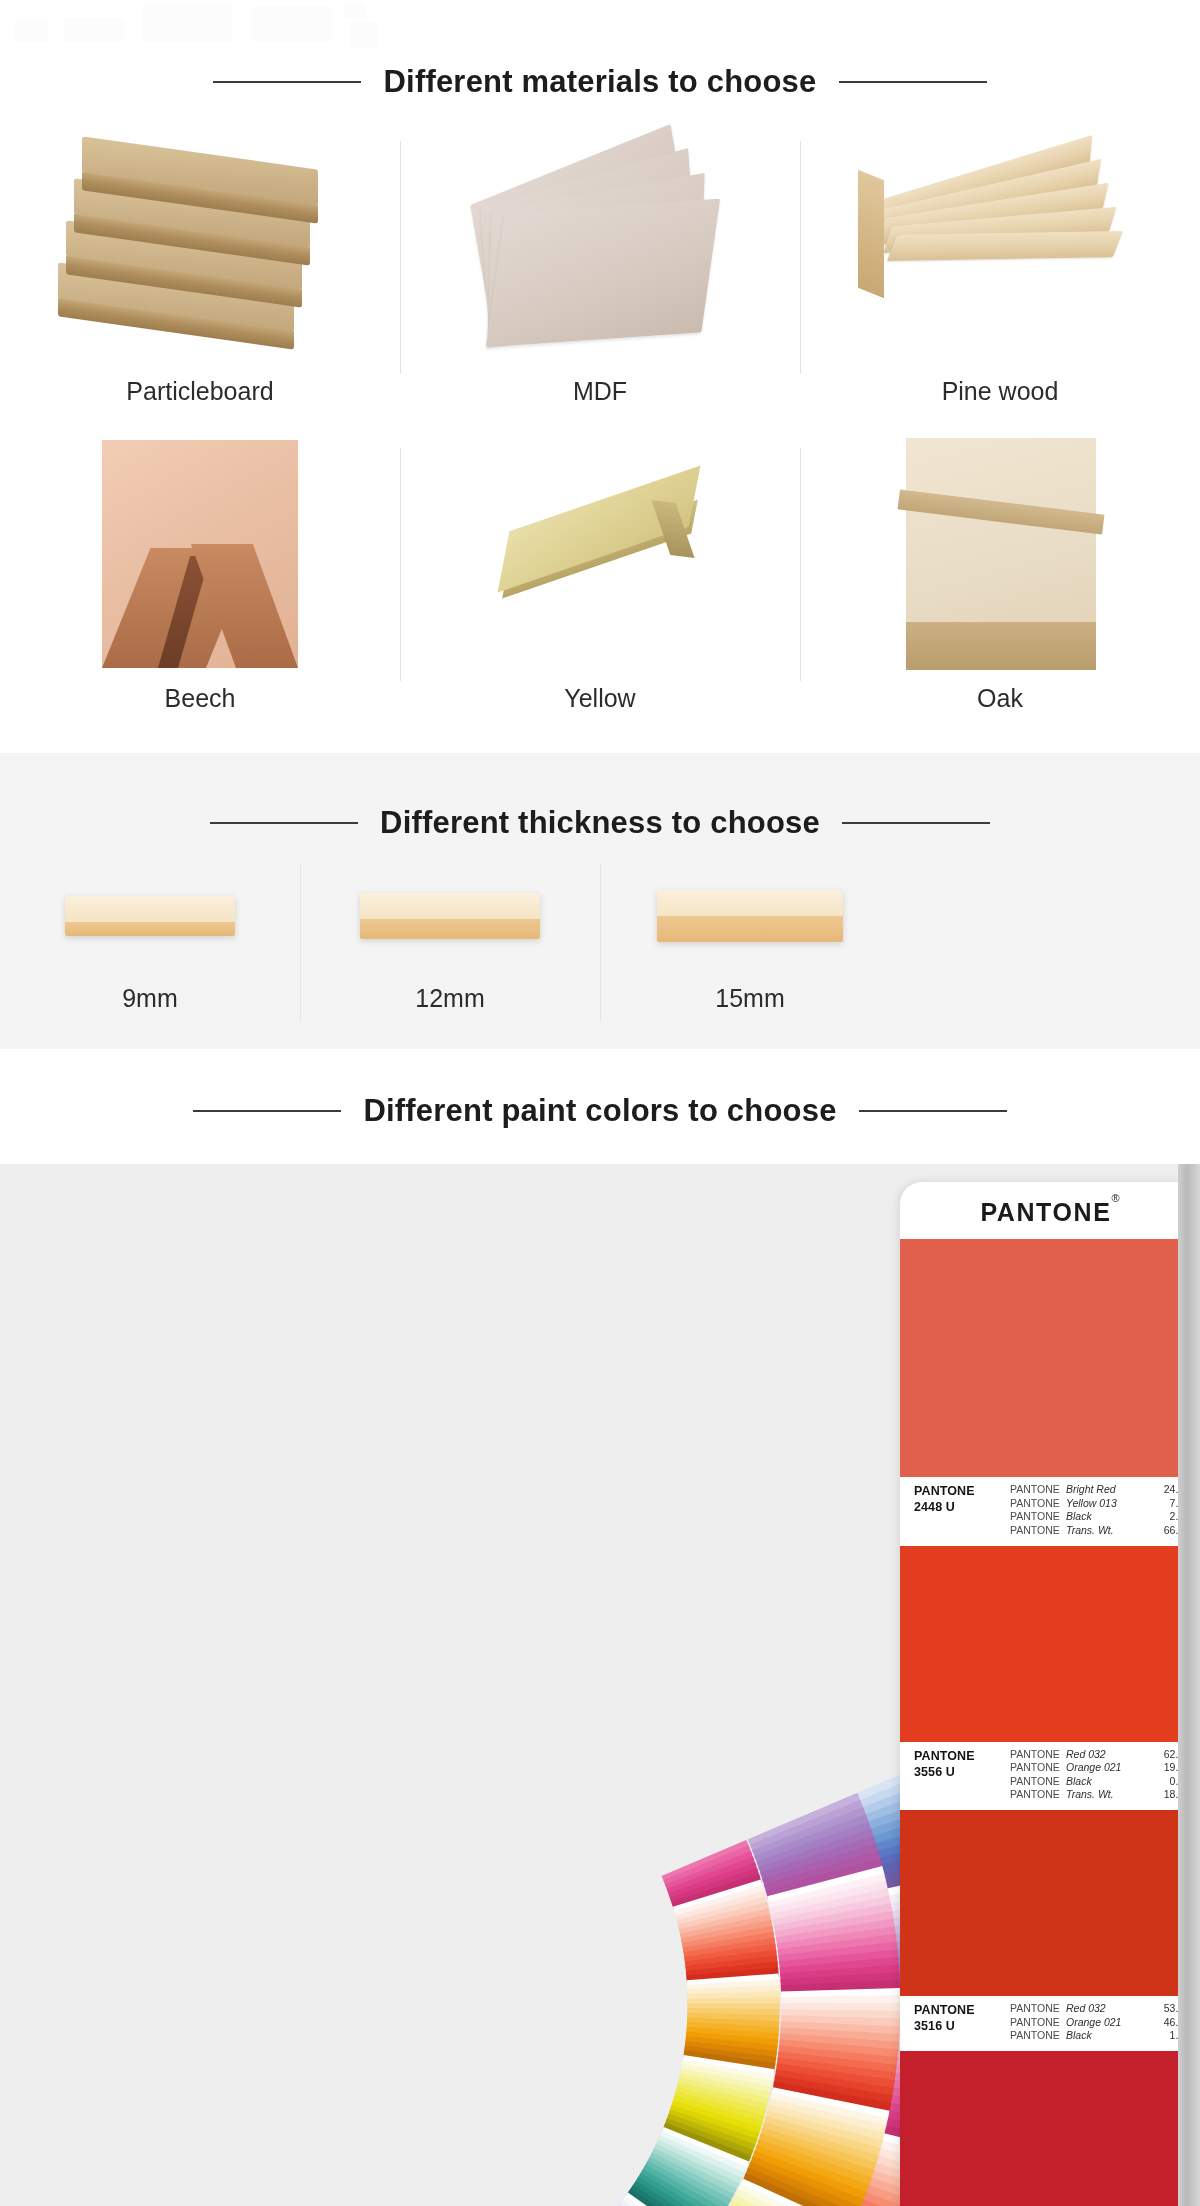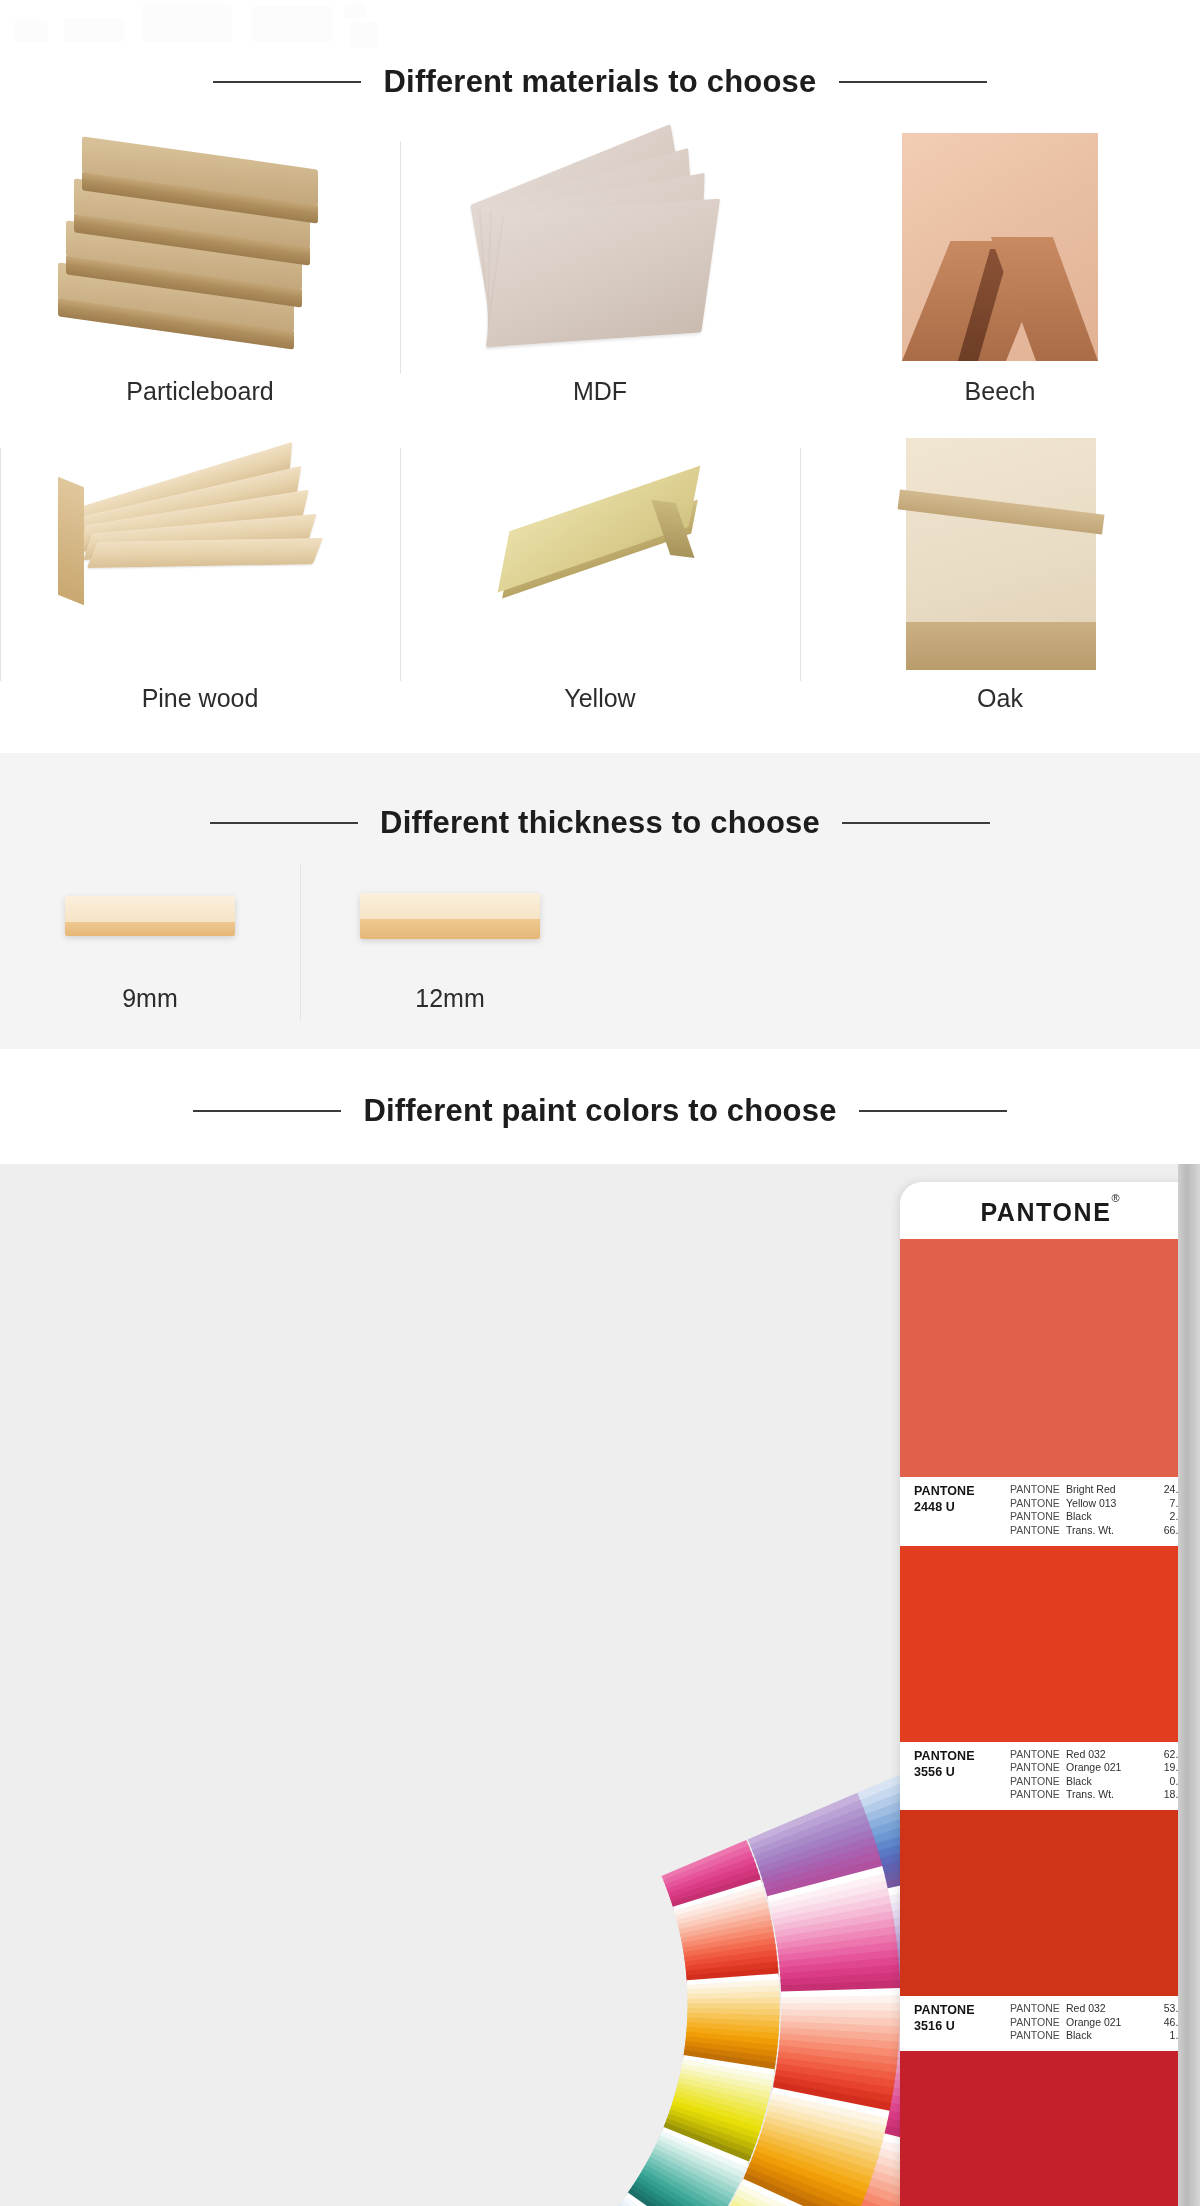--- a/index.html
+++ b/index.html
@@ -160,21 +160,21 @@
   .sw-code{
     font-size:12.5px;font-weight:700;color:#141414;line-height:1.28;
     width:86px;flex:none;letter-spacing:.1px;
   }
   .sw-rows{flex:1;}
   .sw-row{
     display:flex;font-size:10.5px;color:#3a3a3a;line-height:1.30;
     white-space:nowrap;
   }
   .sw-brand{width:56px;flex:none;color:#4a4a4a;}
-  .sw-ink{flex:1;color:#2e2e2e;}
+  .sw-ink{flex:1;color:#2e2e2e;font-style:italic;}
   .sw-val{width:40px;text-align:right;color:#2e2e2e;}
   .card-side{
     position:absolute;right:0;top:0;width:22px;height:100%;
     background:linear-gradient(90deg,#cfcfcf,#b9b9b9 40%,#d7d7d7);
   }
 </style>
 </head>
 <body>
 
 <div class="page">
@@ -215,43 +215,43 @@
           <div class="mat-img">
             <div class="art">
               <i class="mdf-sheet" style="left: 34px; top: 36px; width: 216px; height: 132px; transform: rotate(-22deg) skewX(-12deg); box-shadow: rgba(0, 0, 0, 0.1) 0px 2px 3px;"></i>
               <i class="mdf-sheet" style="left: 41px; top: 50px; width: 216px; height: 132px; transform: rotate(-16deg) skewX(-12deg); box-shadow: rgba(0, 0, 0, 0.1) 0px 2px 3px;"></i>
               <i class="mdf-sheet" style="left: 48px; top: 64px; width: 216px; height: 132px; transform: rotate(-10deg) skewX(-12deg); box-shadow: rgba(0, 0, 0, 0.1) 0px 2px 3px;"></i>
               <i class="mdf-sheet" style="left: 55px; top: 78px; width: 216px; height: 132px; transform: rotate(-4deg) skewX(-12deg); box-shadow: rgba(0, 0, 0, 0.1) 0px 2px 3px;"></i>
             </div>
           </div>
           <div class="mat-label">MDF</div>
         </div>
-        <div class="mat-cell">
-          <div class="mat-img">
-            <div class="art">
-              <i class="beech-face" style="left: 62px; top: 4px; width: 196px; height: 228px;"></i>
-              <i class="beech-mid" style="left: 62px; top: 112px; width: 104px; height: 120px; transform: skewX(-22deg); transform-origin: left bottom;"></i>
-              <i class="beech-dark" style="left: 118px; top: 120px; width: 20px; height: 112px; transform: skewX(-16deg); transform-origin: left bottom;"></i>
-              <i class="beech-mid" style="left: 196px; top: 108px; width: 62px; height: 124px; transform: skewX(20deg); transform-origin: right bottom;"></i>
-            </div>
-          </div>
-          <div class="mat-label">Beech</div>
-        </div>
         <div class="mat-cell bordered">
           <div class="mat-img">
             <div class="art">
               <i class="pine-plank" style="left: 30px; top: 40px; width: 226px; height: 26px; transform: rotate(-17deg) skewX(-22deg); box-shadow: rgba(0, 0, 0, 0.12) 0px 1px 2px;"></i>
               <i class="pine-plank" style="left: 35.6px; top: 56px; width: 226px; height: 26px; transform: rotate(-13deg) skewX(-22deg); box-shadow: rgba(0, 0, 0, 0.12) 0px 1px 2px;"></i>
               <i class="pine-plank" style="left: 41.2px; top: 72px; width: 226px; height: 26px; transform: rotate(-9deg) skewX(-22deg); box-shadow: rgba(0, 0, 0, 0.12) 0px 1px 2px;"></i>
               <i class="pine-plank" style="left: 46.8px; top: 88px; width: 226px; height: 26px; transform: rotate(-5deg) skewX(-22deg); box-shadow: rgba(0, 0, 0, 0.12) 0px 1px 2px;"></i>
               <i class="pine-plank" style="left: 52.4px; top: 104px; width: 226px; height: 26px; transform: rotate(-1deg) skewX(-22deg); box-shadow: rgba(0, 0, 0, 0.12) 0px 1px 2px;"></i>
               <i class="pine-end" style="left: 18px; top: 46px; width: 26px; height: 118px; transform: skewY(22deg);"></i>
             </div>
           </div>
           <div class="mat-label">Pine wood</div>
+        </div>
+        <div class="mat-cell">
+          <div class="mat-img">
+            <div class="art">
+              <i class="beech-face" style="left: 62px; top: 4px; width: 196px; height: 228px;"></i>
+              <i class="beech-mid" style="left: 62px; top: 112px; width: 104px; height: 120px; transform: skewX(-22deg); transform-origin: left bottom;"></i>
+              <i class="beech-dark" style="left: 118px; top: 120px; width: 20px; height: 112px; transform: skewX(-16deg); transform-origin: left bottom;"></i>
+              <i class="beech-mid" style="left: 196px; top: 108px; width: 62px; height: 124px; transform: skewX(20deg); transform-origin: right bottom;"></i>
+            </div>
+          </div>
+          <div class="mat-label">Beech</div>
         </div>
         <div class="mat-cell bordered">
           <div class="mat-img">
             <div class="art">
               <i class="birch-side" style="left: 60px; top: 98px; width: 200px; height: 30px; transform: rotate(-19deg) skewX(-30deg);"></i>
               <i class="birch-top" style="left: 58px; top: 66px; width: 202px; height: 54px; transform: rotate(-19deg) skewX(-30deg);"></i>
               <i class="birch-end" style="left: 222px; top: 64px; width: 22px; height: 58px; transform: rotate(-19deg) skewY(26deg);"></i>
             </div>
           </div>
           <div class="mat-label">Yellow</div>
@@ -286,20 +286,29 @@
           <div class="thk-label">9mm</div>
         </div>
         <div class="thk-cell bordered">
           <div class="thk-art">
             <div class="slab" style="width: 180px; height: 46px; filter: drop-shadow(rgba(0, 0, 0, 0.14) 0px 2px 3px);">
               <span class="face" style="height: 26px;"></span>
               <span class="edge" style="height: 20px;"></span>
             </div>
           </div>
           <div class="thk-label">12mm</div>
+        </div>
+        <div class="thk-cell bordered">
+          <div class="thk-art">
+            <div class="slab" style="width: 186px; height: 52px; filter: drop-shadow(rgba(0, 0, 0, 0.14) 0px 2px 3px);">
+              <span class="face" style="height: 26px;"></span>
+              <span class="edge" style="height: 26px;"></span>
+            </div>
+          </div>
+          <div class="thk-label">15mm</div>
         </div>
       </div>
   </section>
 
   <section class="paints">
     <div class="section-head">
       <span class="rule"></span>
       <h2>Different paint colors to choose</h2>
       <span class="rule"></span>
     </div>

